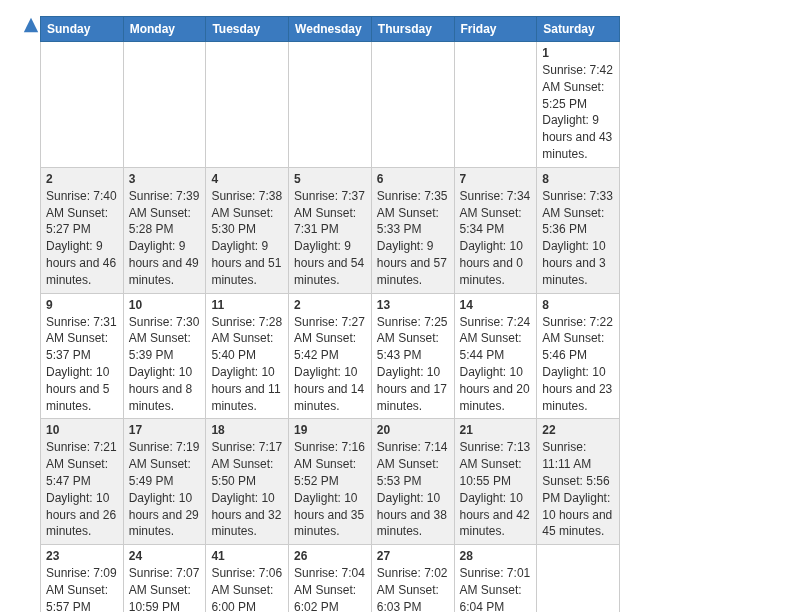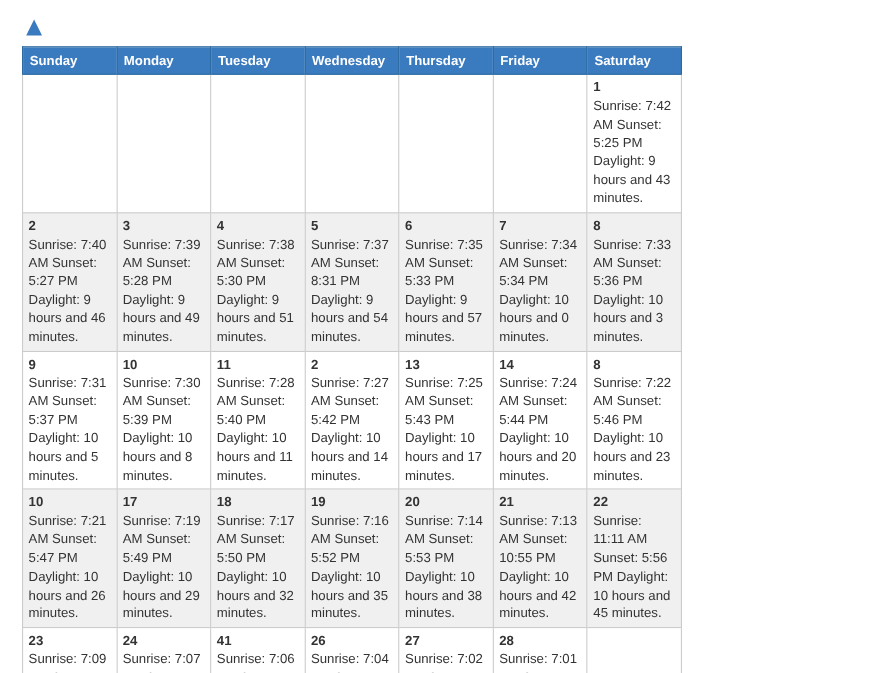--- a/index.html
+++ b/index.html
@@ -8,21 +8,21 @@
       background: #fff;
       width: 792px;
       height: 612px;
       overflow: hidden;
     }
     .page {
       width: 656px;
       height: 612px;
       padding: 16px 36px 10px 20px;
       display: flex;
-      flex-direction: column;
+      flex-direction: row;
     }
     .header {
       display: flex;
       justify-content: space-between;
       align-items: flex-start;
       margin-bottom: 8px;
     }
     .logo {
       display: flex;
       flex-direction: column;
@@ -169,21 +169,21 @@
           </td>
           <td>
             <span class="day-num">4</span>
             <div class="cell-text">Sunrise: 7:38 AM
 Sunset: 5:30 PM
 Daylight: 9 hours and 51 minutes.</div>
           </td>
           <td>
             <span class="day-num">5</span>
             <div class="cell-text">Sunrise: 7:37 AM
-Sunset: 8:31 PM
+Sunset: 7:31 PM
 Daylight: 9 hours and 54 minutes.</div>
           </td>
           <td>
             <span class="day-num">6</span>
             <div class="cell-text">Sunrise: 7:35 AM
 Sunset: 5:33 PM
 Daylight: 9 hours and 57 minutes.</div>
           </td>
           <td>
             <span class="day-num">7</span>

